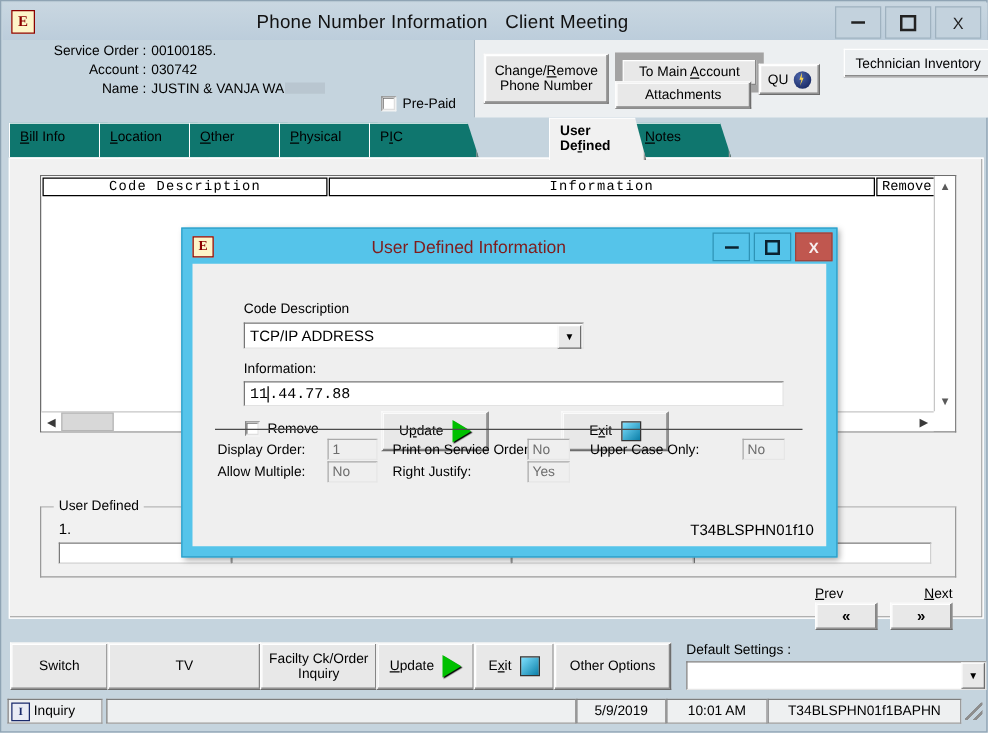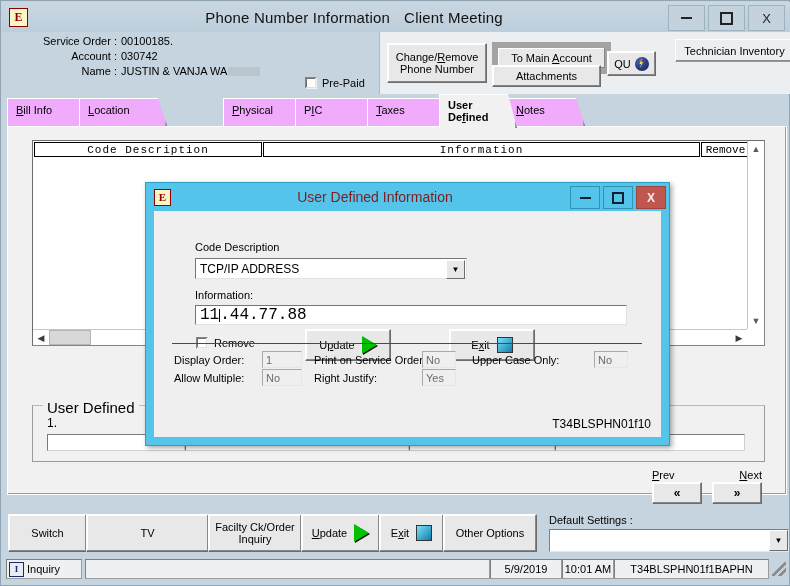--- a/index.html
+++ b/index.html
@@ -80,21 +80,21 @@
   #btn-attach{position:absolute;left:112px;top:33px;width:107px;height:20px;}
   #btn-qu{position:absolute;left:227px;top:19px;width:47px;height:23px;gap:4px;}
   .qu-orb{width:14px;height:14px;border-radius:50%;background:radial-gradient(circle at 35% 30%,#4b63a8,#0d1c55);position:relative;}
   .qu-orb:after{content:"";position:absolute;left:4px;top:1px;width:5px;height:11px;background:#ffd84d;clip-path:polygon(60% 0,15% 58%,48% 58%,25% 100%,85% 42%,50% 42%);}
   #btn-tech{position:absolute;left:295px;top:7px;width:117px;height:21px;background:#eceff1;border:1px solid #9a9a9a;border-top-color:#ffffff;border-left-color:#ffffff;box-shadow:inset -1px -1px 0 #8a8a8a;}
 
   
   .tabstrip{position:absolute;left:6px;top:93px;width:778px;height:32px;}
   .tab{
     position:absolute;top:4px;height:28px;
-    background:#f0abfc;
+    background:#0f766e;
     border-top:1px solid #fff;border-left:1px solid #fff;border-right:1px solid #6f6f6f;
     box-shadow:inset -1px 0 0 #9a9a9a;
     padding-left:8px;padding-top:5px;box-sizing:border-box;
     font-size:11px;line-height:12px;
     clip-path:polygon(0 0, calc(100% - 9px) 0, 100% 100%, 0 100%);
   }
   .tab.active{
     top:0;height:34px;background:#f1f1f1;font-weight:bold;z-index:5;padding-top:4px;
   }
   .tabpanel{
@@ -129,21 +129,21 @@
   }
   .hs-left{width:16px;height:14px;display:flex;align-items:center;justify-content:center;font-size:9px;color:#3a3a3a;}
   .hs-thumb{width:40px;height:13px;background:#d8d8d8;border:1px solid #b5b5b5;}
   .hs-right{position:absolute;right:0;width:16px;height:14px;display:flex;align-items:center;justify-content:center;font-size:9px;color:#3a3a3a;}
 
   
   .grp{
     position:absolute;left:24px;top:278px;width:731px;height:55px;
     border:1px solid #9a9a9a;border-top-color:#b8b8b8;
   }
-  .grp-title{position:absolute;left:10px;top:-7px;background:#f1f1f1;padding:0 4px;font-size:15px;}
+  .grp-title{position:absolute;left:10px;top:-7px;background:#f1f1f1;padding:0 4px;font-size:11px;}
   .grp-num{position:absolute;left:14px;top:10px;font-size:12px;}
   .grp-fields{position:absolute;left:14px;top:28px;display:flex;}
   .gf{height:17px;background:#fff;border:1px solid #7a7a7a;border-right-color:#d0d0d0;border-bottom-color:#d0d0d0;box-sizing:border-box;}
   
   .pn-labels{position:absolute;right:24px;top:342px;width:110px;display:flex;justify-content:space-between;font-size:11px;}
   .pn-btns{position:absolute;right:24px;top:355px;width:110px;display:flex;justify-content:space-between;}
   .pn-btn{width:48px;height:20px;font-size:12px;font-weight:bold;}
 
   
   .toolbar{position:absolute;left:7px;top:513px;width:776px;height:38px;}
@@ -159,21 +159,21 @@
   .defset-box{position:absolute;left:541px;top:15px;width:238px;height:21px;background:#fff;border:1px solid #7d7d7d;border-right-color:#e6e6e6;border-bottom-color:#e6e6e6;display:flex;align-items:center;justify-content:flex-end;}
   .dd-arrow{width:17px;height:19px;background:#e8e8e8;border:1px solid #6d6d6d;border-top-color:#fff;border-left-color:#fff;display:flex;align-items:center;justify-content:center;font-size:8px;}
 
   
   .statusbar{position:absolute;left:5px;top:557px;width:780px;height:22px;display:flex;align-items:center;}
   .sb-cell{height:20px;background:#eef0f1;border:1px solid #9c9c9c;border-top-color:#7e7e7e;border-left-color:#7e7e7e;display:flex;align-items:center;box-sizing:border-box;font-size:11px;}
   .sb-inq{width:76px;padding-left:2px;gap:3px;}
   .inq-ico{width:13px;height:13px;border:1px solid #1a2a6b;background:#e9ecf5;color:#1a2a6b;font-weight:bold;font-size:9px;display:flex;align-items:center;justify-content:center;font-family:"Liberation Serif",serif;}
   .sb-msg{flex:1;margin-left:3px;}
   .sb-date{width:72px;justify-content:center;}
-  .sb-time{width:52px;justify-content:center;}
+  .sb-time{width:81px;justify-content:center;}
   .sb-prog{width:155px;justify-content:center;}
   .grip{width:14px;height:14px;margin-left:3px;
     background:
       linear-gradient(135deg,transparent 45%,#8d8d8d 45%,#8d8d8d 58%,transparent 58%),
       linear-gradient(135deg,transparent 70%,#8d8d8d 70%,#8d8d8d 83%,transparent 83%);
   }
 
   
   .modal{
     position:absolute;left:144px;top:181px;width:523px;height:262px;
@@ -197,21 +197,21 @@
   .m-combo{
     position:absolute;height:21px;background:#fff;border:1px solid #767676;
     border-right-color:#e2e2e2;border-bottom-color:#e2e2e2;
     display:flex;align-items:center;padding-left:4px;font-size:12px;box-sizing:border-box;
   }
   .m-combo .dd-arrow{position:absolute;right:1px;top:1px;height:17px;}
   .m-input{
     position:absolute;height:20px;background:#fff;border:1px solid #767676;
     border-right-color:#e2e2e2;border-bottom-color:#e2e2e2;
     display:flex;align-items:center;padding-left:4px;box-sizing:border-box;
-    font-family:"Liberation Mono", monospace;font-size:16px;
+    font-family:"Liberation Mono", monospace;font-size:12px;
   }
   .caret{display:inline-block;width:1px;height:13px;background:#000;margin:0 0px;}
   .m-ro{
     position:absolute;height:17px;background:#efefef;border:1px solid #a9a9a9;
     border-right-color:#e6e6e6;border-bottom-color:#e6e6e6;
     display:flex;align-items:center;padding-left:3px;box-sizing:border-box;
     font-size:11px;color:#6d6d6d;
   }
   .m-sep{position:absolute;left:18px;top:132px;width:470px;height:1px;background:#4a4a4a;}
   .m-code{position:absolute;right:10px;bottom:6px;font-size:12px;}
@@ -273,23 +273,23 @@
         <span>QU</span>
         <span class="qu-orb"></span>
       </div>
       <div class="btn" id="btn-tech">Technician Inventory</div>
     </div>
   </div>
 
   <div class="tabstrip">
     <div class="tab" style="left:0px;width:88px;"><u>B</u>ill Info</div>
     <div class="tab" style="left:72px;width:88px;"><u>L</u>ocation</div>
+    <div class="tab" style="left:144px;width:88px;"><u>O</u>ther</div>
     <div class="tab" style="left:216px;width:88px;"><u>P</u>hysical</div>
     <div class="tab" style="left:288px;width:88px;">P<u>I</u>C</div>
-    <div class="tab" style="left:360px;width:88px;"><u>T</u>axes</div>
     <div class="tab active" style="left:432px;width:78px;">User<br>De<u>f</u>ined</div>
     <div class="tab" style="left:500px;width:78px;"><u>N</u>otes</div>
   </div>
 
   <div class="tabpanel">
 
     <div class="grid">
       <div class="ghead">
         <div class="gh" id="gh-code">Code Description</div>
         <div class="gh" id="gh-info">Information</div>

